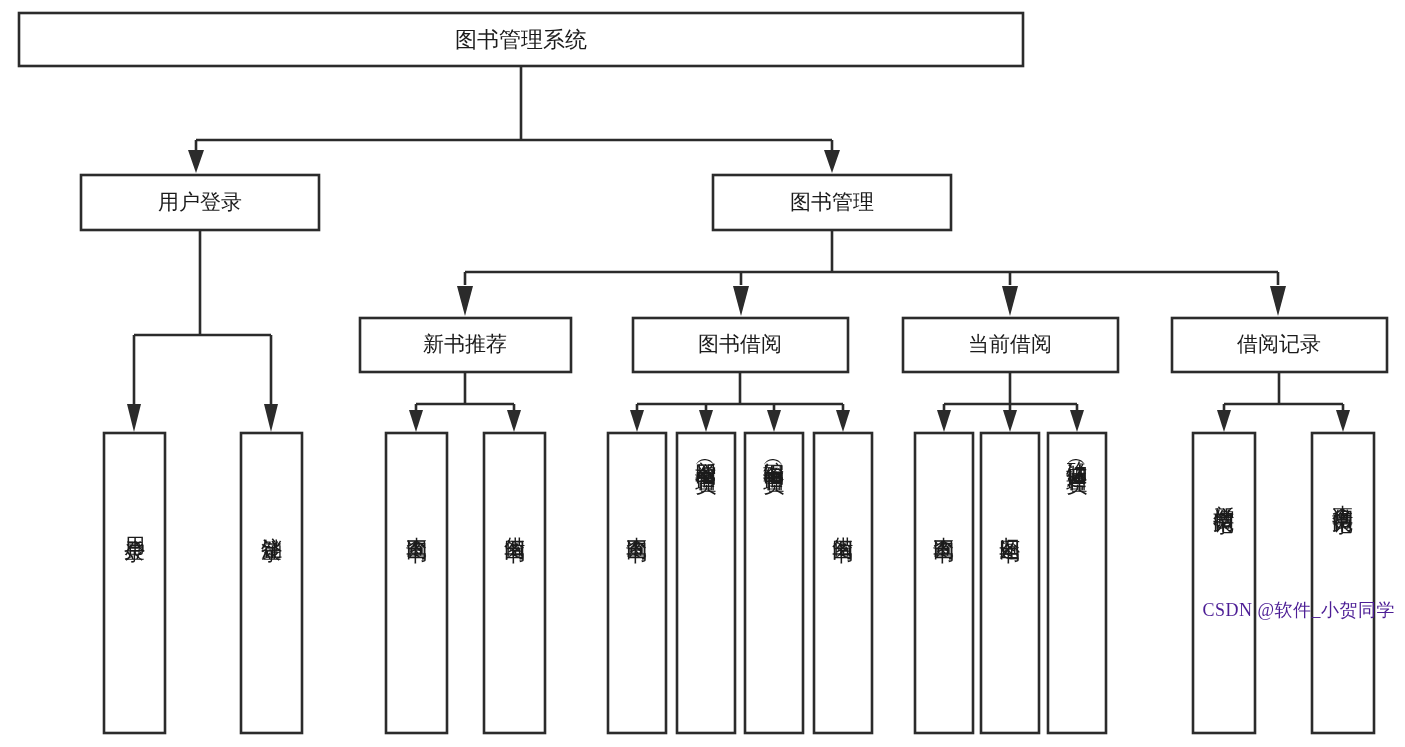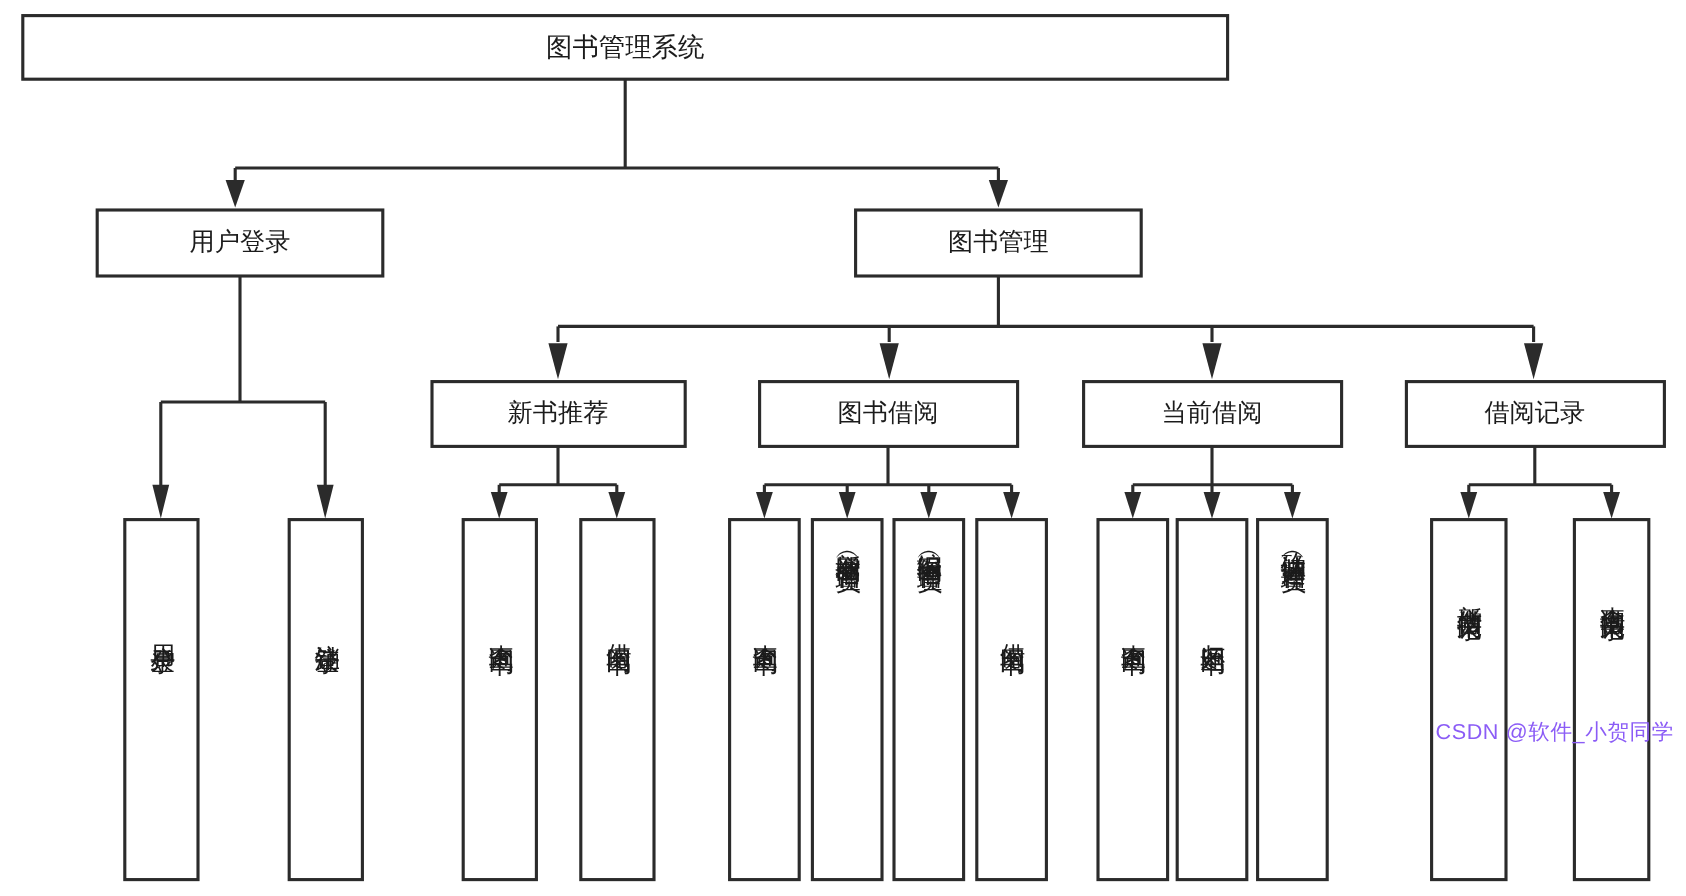--- a/index.html
+++ b/index.html
@@ -67,23 +67,23 @@
     letter-spacing: 2px;
     text-align: center;
     white-space: nowrap;
     pointer-events: none;
     transform: translateX(-50%);
   }
   .watermark {
     position: absolute;
     right: 10px;
     bottom: 6px;
-    font-family: Liberation Sans, sans-serif;
+    font-family: Liberation Serif, serif;
     font-size: 18px;
-    color: #8b5cf6;
+    color: #4c1d95;
     white-space: nowrap;
     letter-spacing: 0.5px;
   }
 </style>
 </head>
 <body>
 
 <div id="diagram-root">
 
   <svg class="flow" viewBox="0 0 1405 747" xmlns="http://www.w3.org/2000/svg">

